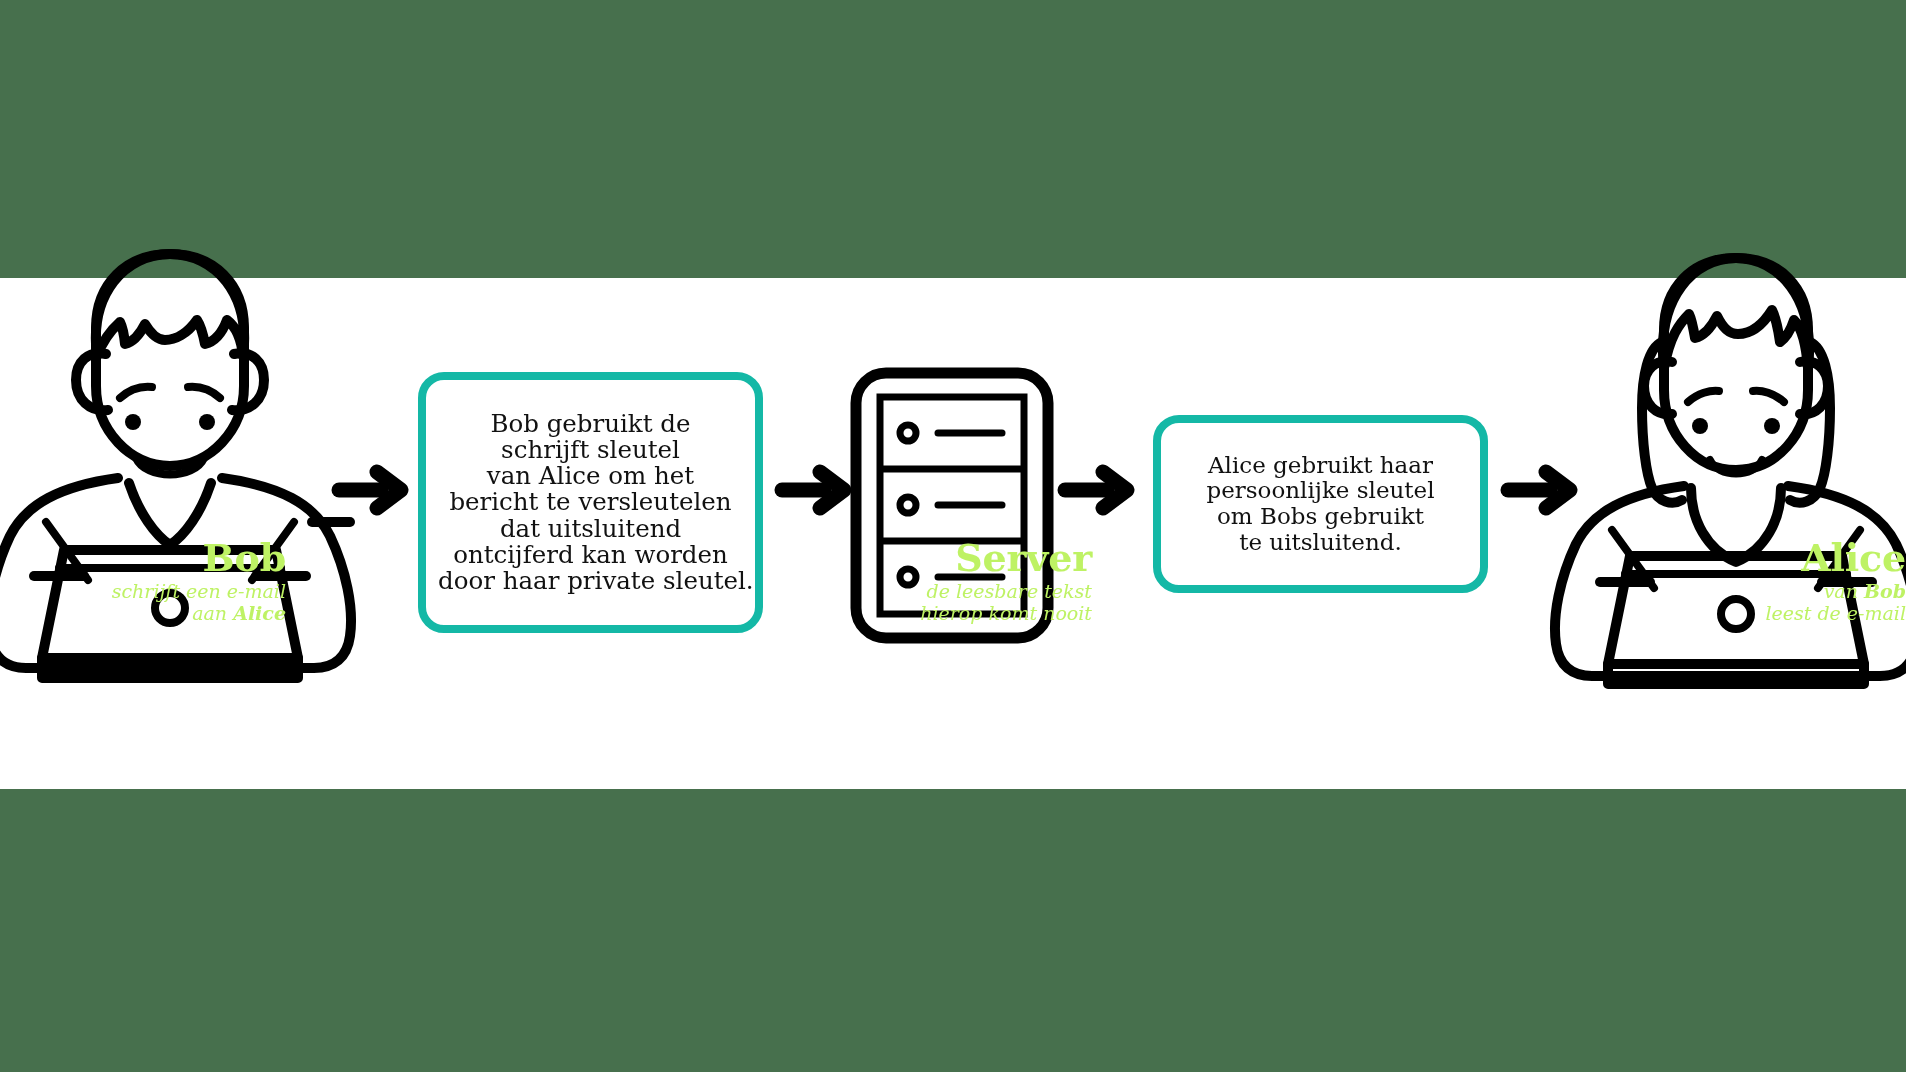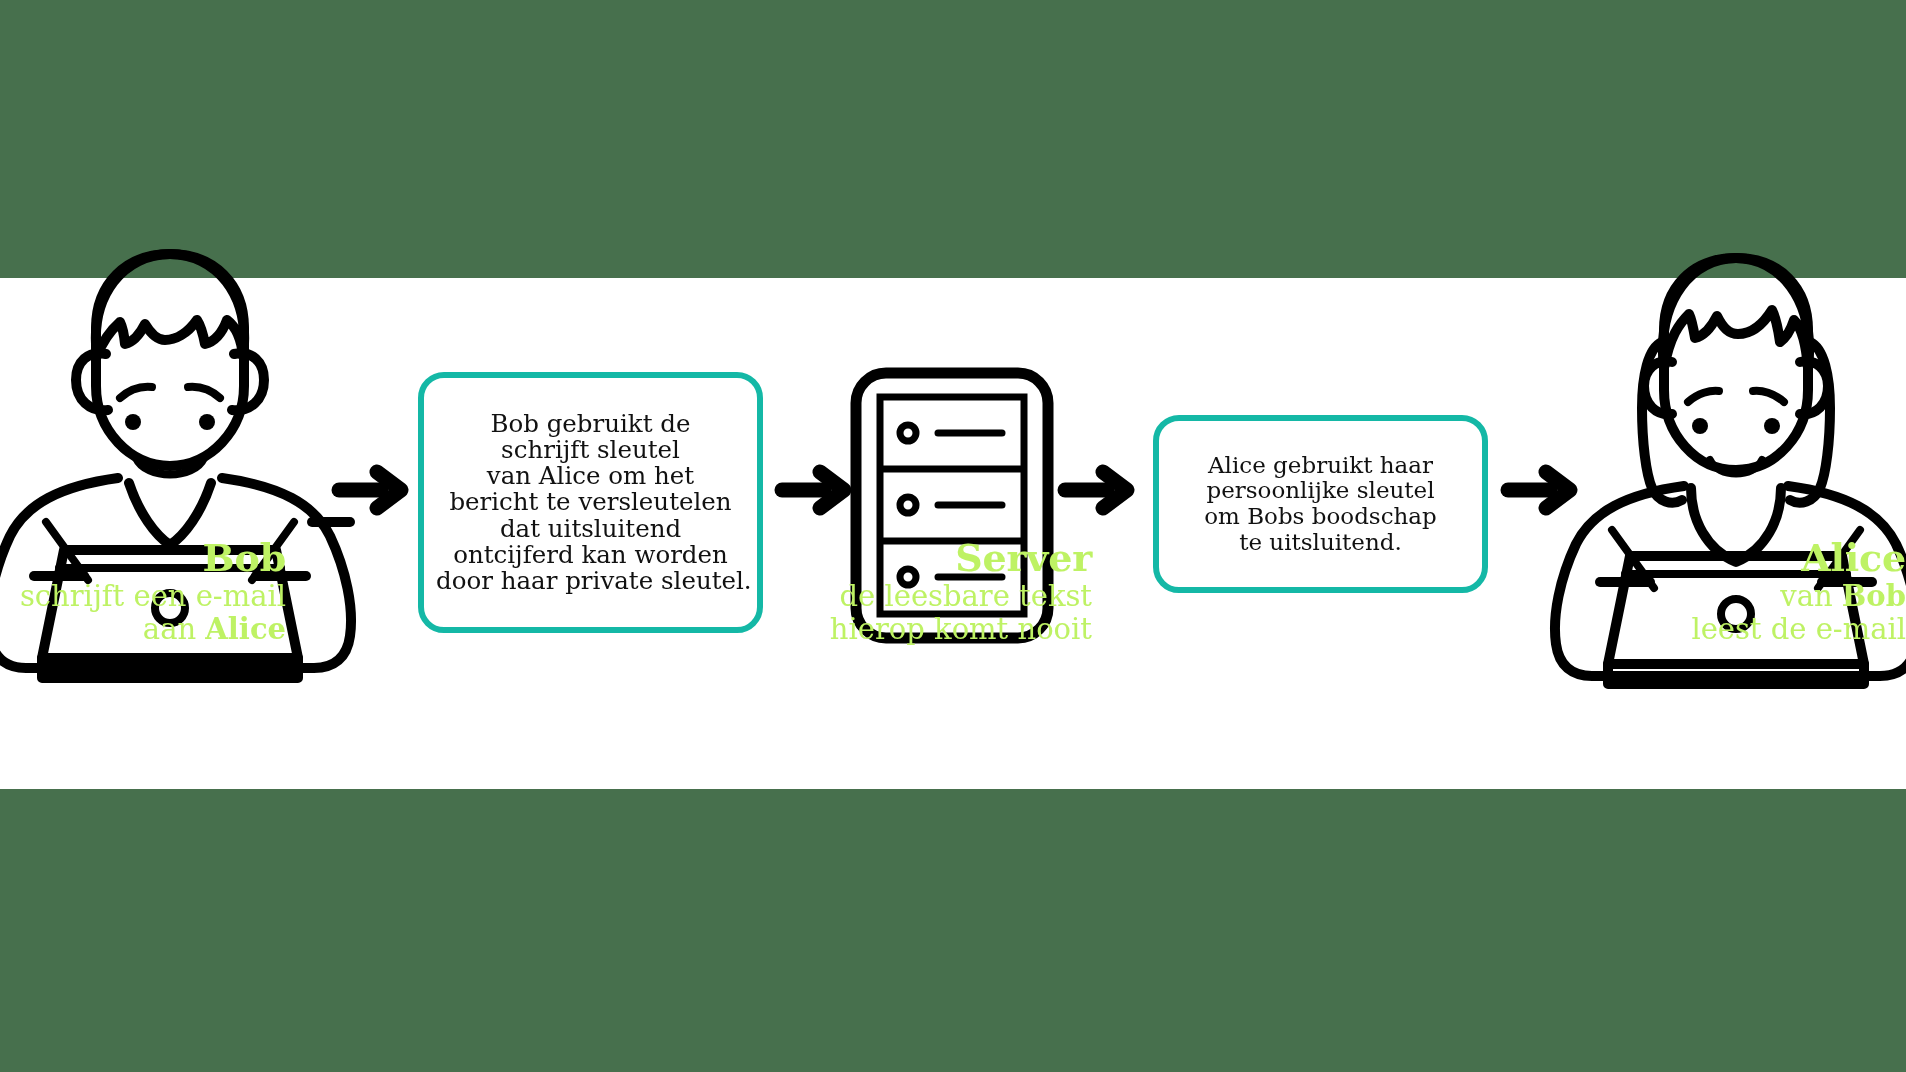--- a/index.html
+++ b/index.html
@@ -42,21 +42,21 @@
   #bob-figure { left: -10px; top: -48px; width: 360px; height: 400px; }
   #alice-figure { left: 1556px; top: -48px; width: 360px; height: 400px; }
 
   
   #server-figure { left: 842px; top: 85px; width: 220px; height: 285px; }
 
   
   .msgbox {
     position: absolute;
     box-sizing: border-box;
-    border: 6px solid #14b8a6;
+    border: 8px solid #14b8a6;
     border-radius: 26px;
     background: #ffffff;
     display: flex;
     align-items: center;
     justify-content: center;
     text-align: center;
     color: #111111;
   }
   #box-encrypt {
     left: 418px;
@@ -92,22 +92,23 @@
     text-align: right;
     color: #bef264;
   }
   .caption .name {
     font-weight: bold;
     font-size: 38px;
     line-height: 1.12;
     letter-spacing: -0.2px;
   }
   .caption .sub {
-    font-size: 29px;
+    font-size: 19px;
     line-height: 1.16;
+    font-style: italic;
   }
   .caption .sub b { font-weight: bold; }
   #caption-bob   { left: 0px;    top: 259px; width: 286px; }
   #caption-server{ left: 682px;  top: 259px; width: 410px; }
   #caption-alice { left: 1622px; top: 259px; width: 284px; }
 
   svg { display: block; overflow: visible; }
 </style>
 </head>
 <body>
@@ -206,21 +207,21 @@
       <svg width="70" height="44" viewBox="0 0 70 44">
         <path d="M2 22 L44 22" stroke="#000" stroke-width="15" stroke-linecap="round" fill="none"></path>
         <path d="M40 4 L64 22 L40 40" stroke="#000" stroke-width="15" stroke-linecap="round" stroke-linejoin="round" fill="none"></path>
       </svg>
     </div>
 
     <div class="msgbox" id="box-decrypt">
       <div class="lines">
         <div>Alice gebruikt haar</div>
         <div>persoonlijke sleutel</div>
-        <div>om Bobs boodschap</div>
+        <div>om Bobs gebruikt</div>
         <div>te uitsluitend.</div>
       </div>
     </div>
 
     <div class="arrow" id="arrow-4">
       <svg width="70" height="44" viewBox="0 0 70 44">
         <path d="M2 22 L44 22" stroke="#000" stroke-width="15" stroke-linecap="round" fill="none"></path>
         <path d="M40 4 L64 22 L40 40" stroke="#000" stroke-width="15" stroke-linecap="round" stroke-linejoin="round" fill="none"></path>
       </svg>
     </div>

